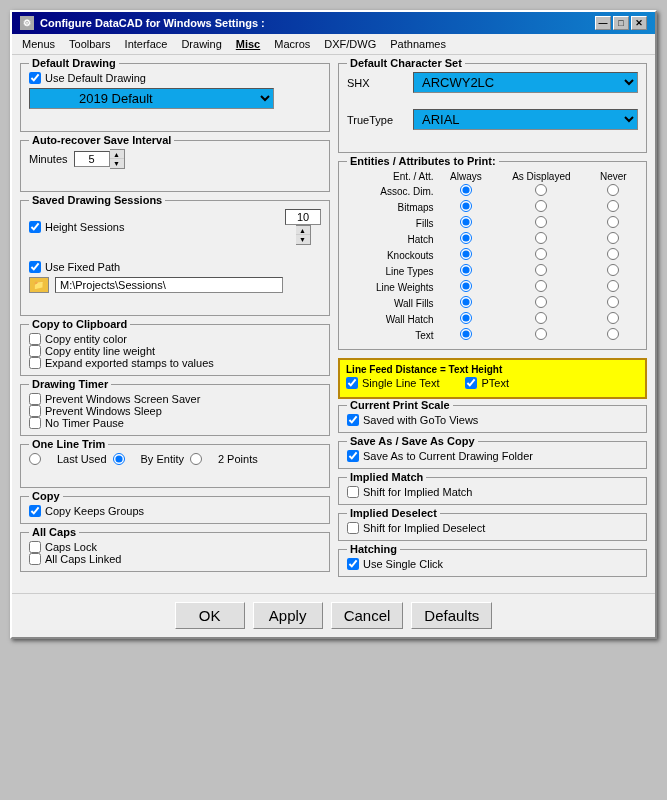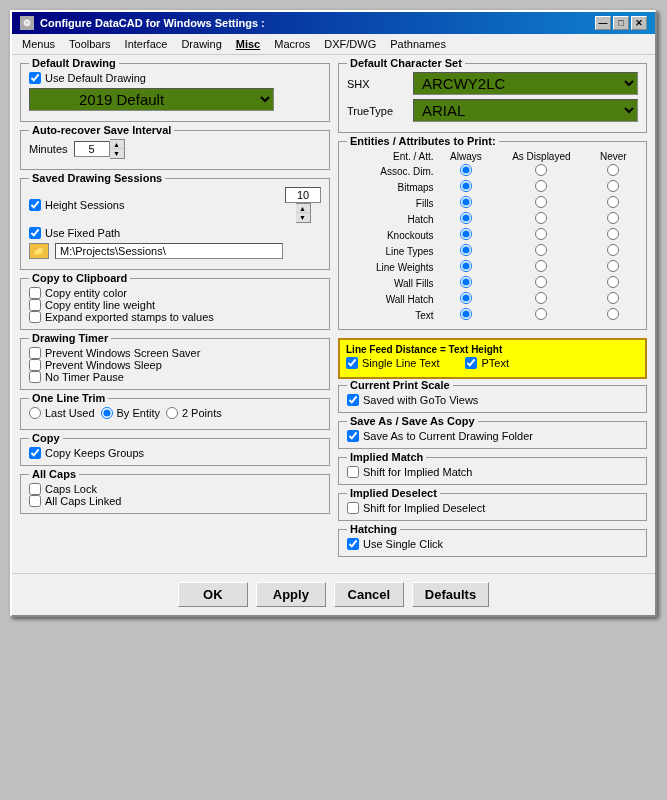--- a/index.html
+++ b/index.html
@@ -104,21 +104,21 @@
       font-weight: bold;
       color: #000;
     }
     .group-content {
       margin-top: 4px;
     }
     .row {
       display: flex;
       align-items: center;
       gap: 6px;
-      margin-bottom: 4px;
+      margin-bottom: 16px;
     }
     .checkbox-label {
       display: flex;
       align-items: center;
       gap: 4px;
       font-size: 11px;
       cursor: pointer;
     }
     input[type="checkbox"] {
       width: 12px;
@@ -126,39 +126,39 @@
       cursor: pointer;
     }
     input[type="radio"] {
       width: 12px;
       height: 12px;
       cursor: pointer;
     }
     .radio-label {
       display: flex;
       align-items: center;
-      gap: 4px;
+      gap: 16px;
       font-size: 11px;
       cursor: pointer;
     }
     .text-input {
       border: 1px solid #888;
       border-top-color: #555;
       border-left-color: #555;
       background: white;
       padding: 1px 4px;
       font-size: 11px;
     }
     .select-input {
       border: 1px solid #888;
       border-top-color: #555;
       border-left-color: #555;
-      background: #4d7c0f;
+      background: #0ea5e9;
       padding: 1px 4px;
-      font-size: 15px;
+      font-size: 13px;
       cursor: pointer;
     }
     .spinner-box {
       display: flex;
       align-items: center;
       gap: 0;
     }
     .spinner-input {
       width: 36px;
       border: 1px solid #888;
@@ -241,23 +241,22 @@
       justify-content: center;
       gap: 8px;
     }
     .dialog-btn {
       min-width: 70px;
       padding: 4px 12px;
       background: #e0e0e0;
       border: 1px solid #888;
       border-top-color: #fff;
       border-left-color: #fff;
-      font-size: 13px;
-      cursor: pointer;
-      font-weight: bold;
+      font-size: 15px;
+      cursor: pointer;
     }
     .label-text {
       font-size: 11px;
     }
   </style>
 </head>
 <body>
 
 <div class="window">
 

